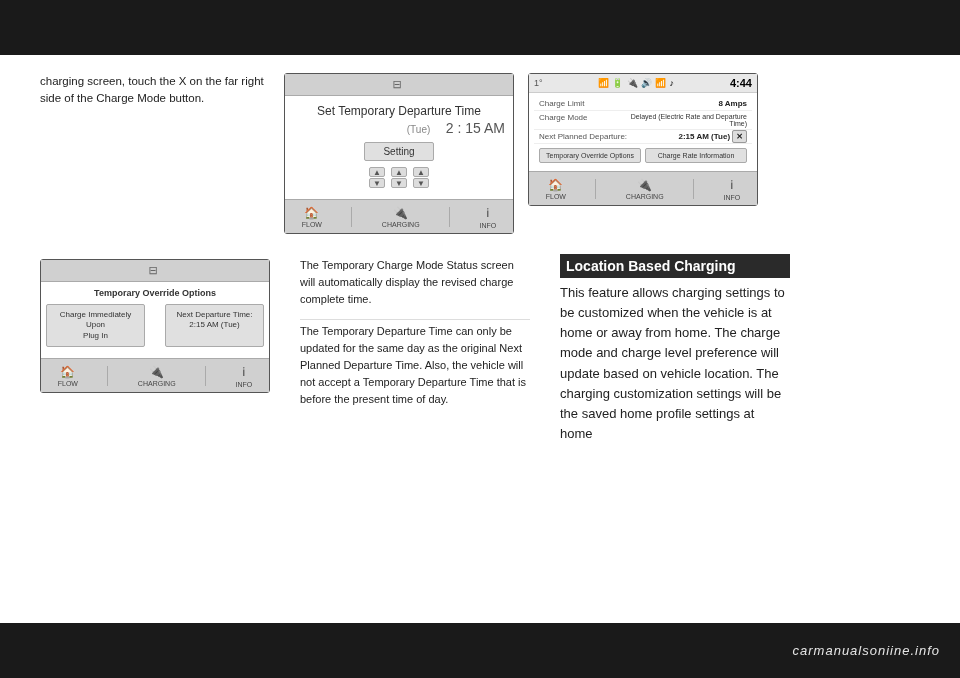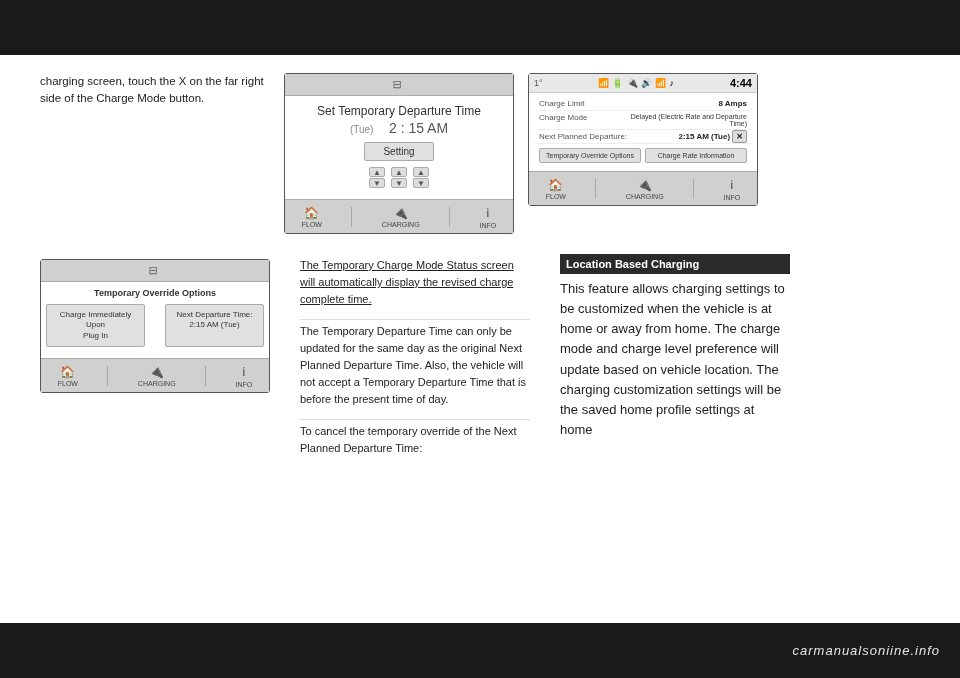--- a/index.html
+++ b/index.html
@@ -91,21 +91,21 @@
       background: #fff;
     }
     .screen-title {
       text-align: center;
       font-size: 12px;
       font-weight: normal;
       color: #333;
       margin-bottom: 2px;
     }
     .time-display {
-      text-align: center;
+      text-align: right;
       font-size: 14px;
       color: #555;
       margin-bottom: 6px;
     }
     .day-label {
       font-size: 10px;
       color: #888;
     }
     .btn-cancel {
       background: #e0e0e0;
@@ -292,32 +292,31 @@
     .text-paragraph {
       font-size: 11px;
       line-height: 1.55;
       color: #222;
       margin-bottom: 8px;
       padding: 3px 0;
       border-top: 1px solid #ddd;
     }
     .text-paragraph:first-child {
       border-top: none;
-      text-decoration: underline;
     }
     
     .text-block-right-bottom {
       width: 230px;
       flex-shrink: 0;
     }
     
     .lbc-heading {
       background: #2a2a2a;
       color: #fff;
-      font-size: 11px;
+      font-size: 14px;
       font-weight: bold;
       padding: 4px 6px;
       margin-bottom: 5px;
       width: 100%;
     }
     .lbc-text {
       font-size: 13px;
       line-height: 1.55;
       color: #222;
     }
@@ -490,21 +489,20 @@
           <div class="footer-icon">
             <span class="icon-sym">ℹ</span>
             <span>INFO</span>
           </div>
         </div>
       </div>
 
       <div class="text-block-center-bottom">
         <p class="text-paragraph">The Temporary Charge Mode Status screen will automatically display the revised charge complete time.</p>
         <p class="text-paragraph">The Temporary Departure Time can only be updated for the same day as the original Next Planned Departure Time. Also, the vehicle will not accept a Temporary Departure Time that is before the present time of day.</p>
-        <p class="text-paragraph">To cancel the temporary override of the Next Planned Departure Time:</p>
       </div>
 
       <div class="text-block-right-bottom">
         <div class="lbc-heading">Location Based Charging</div>
         <p class="lbc-text">This feature allows charging settings to be customized when the vehicle is at home or away from home. The charge mode and charge level preference will update based on vehicle location. The charging customization settings will be the saved home profile settings at home</p>
       </div>
 
     </div>
 
   </div>

